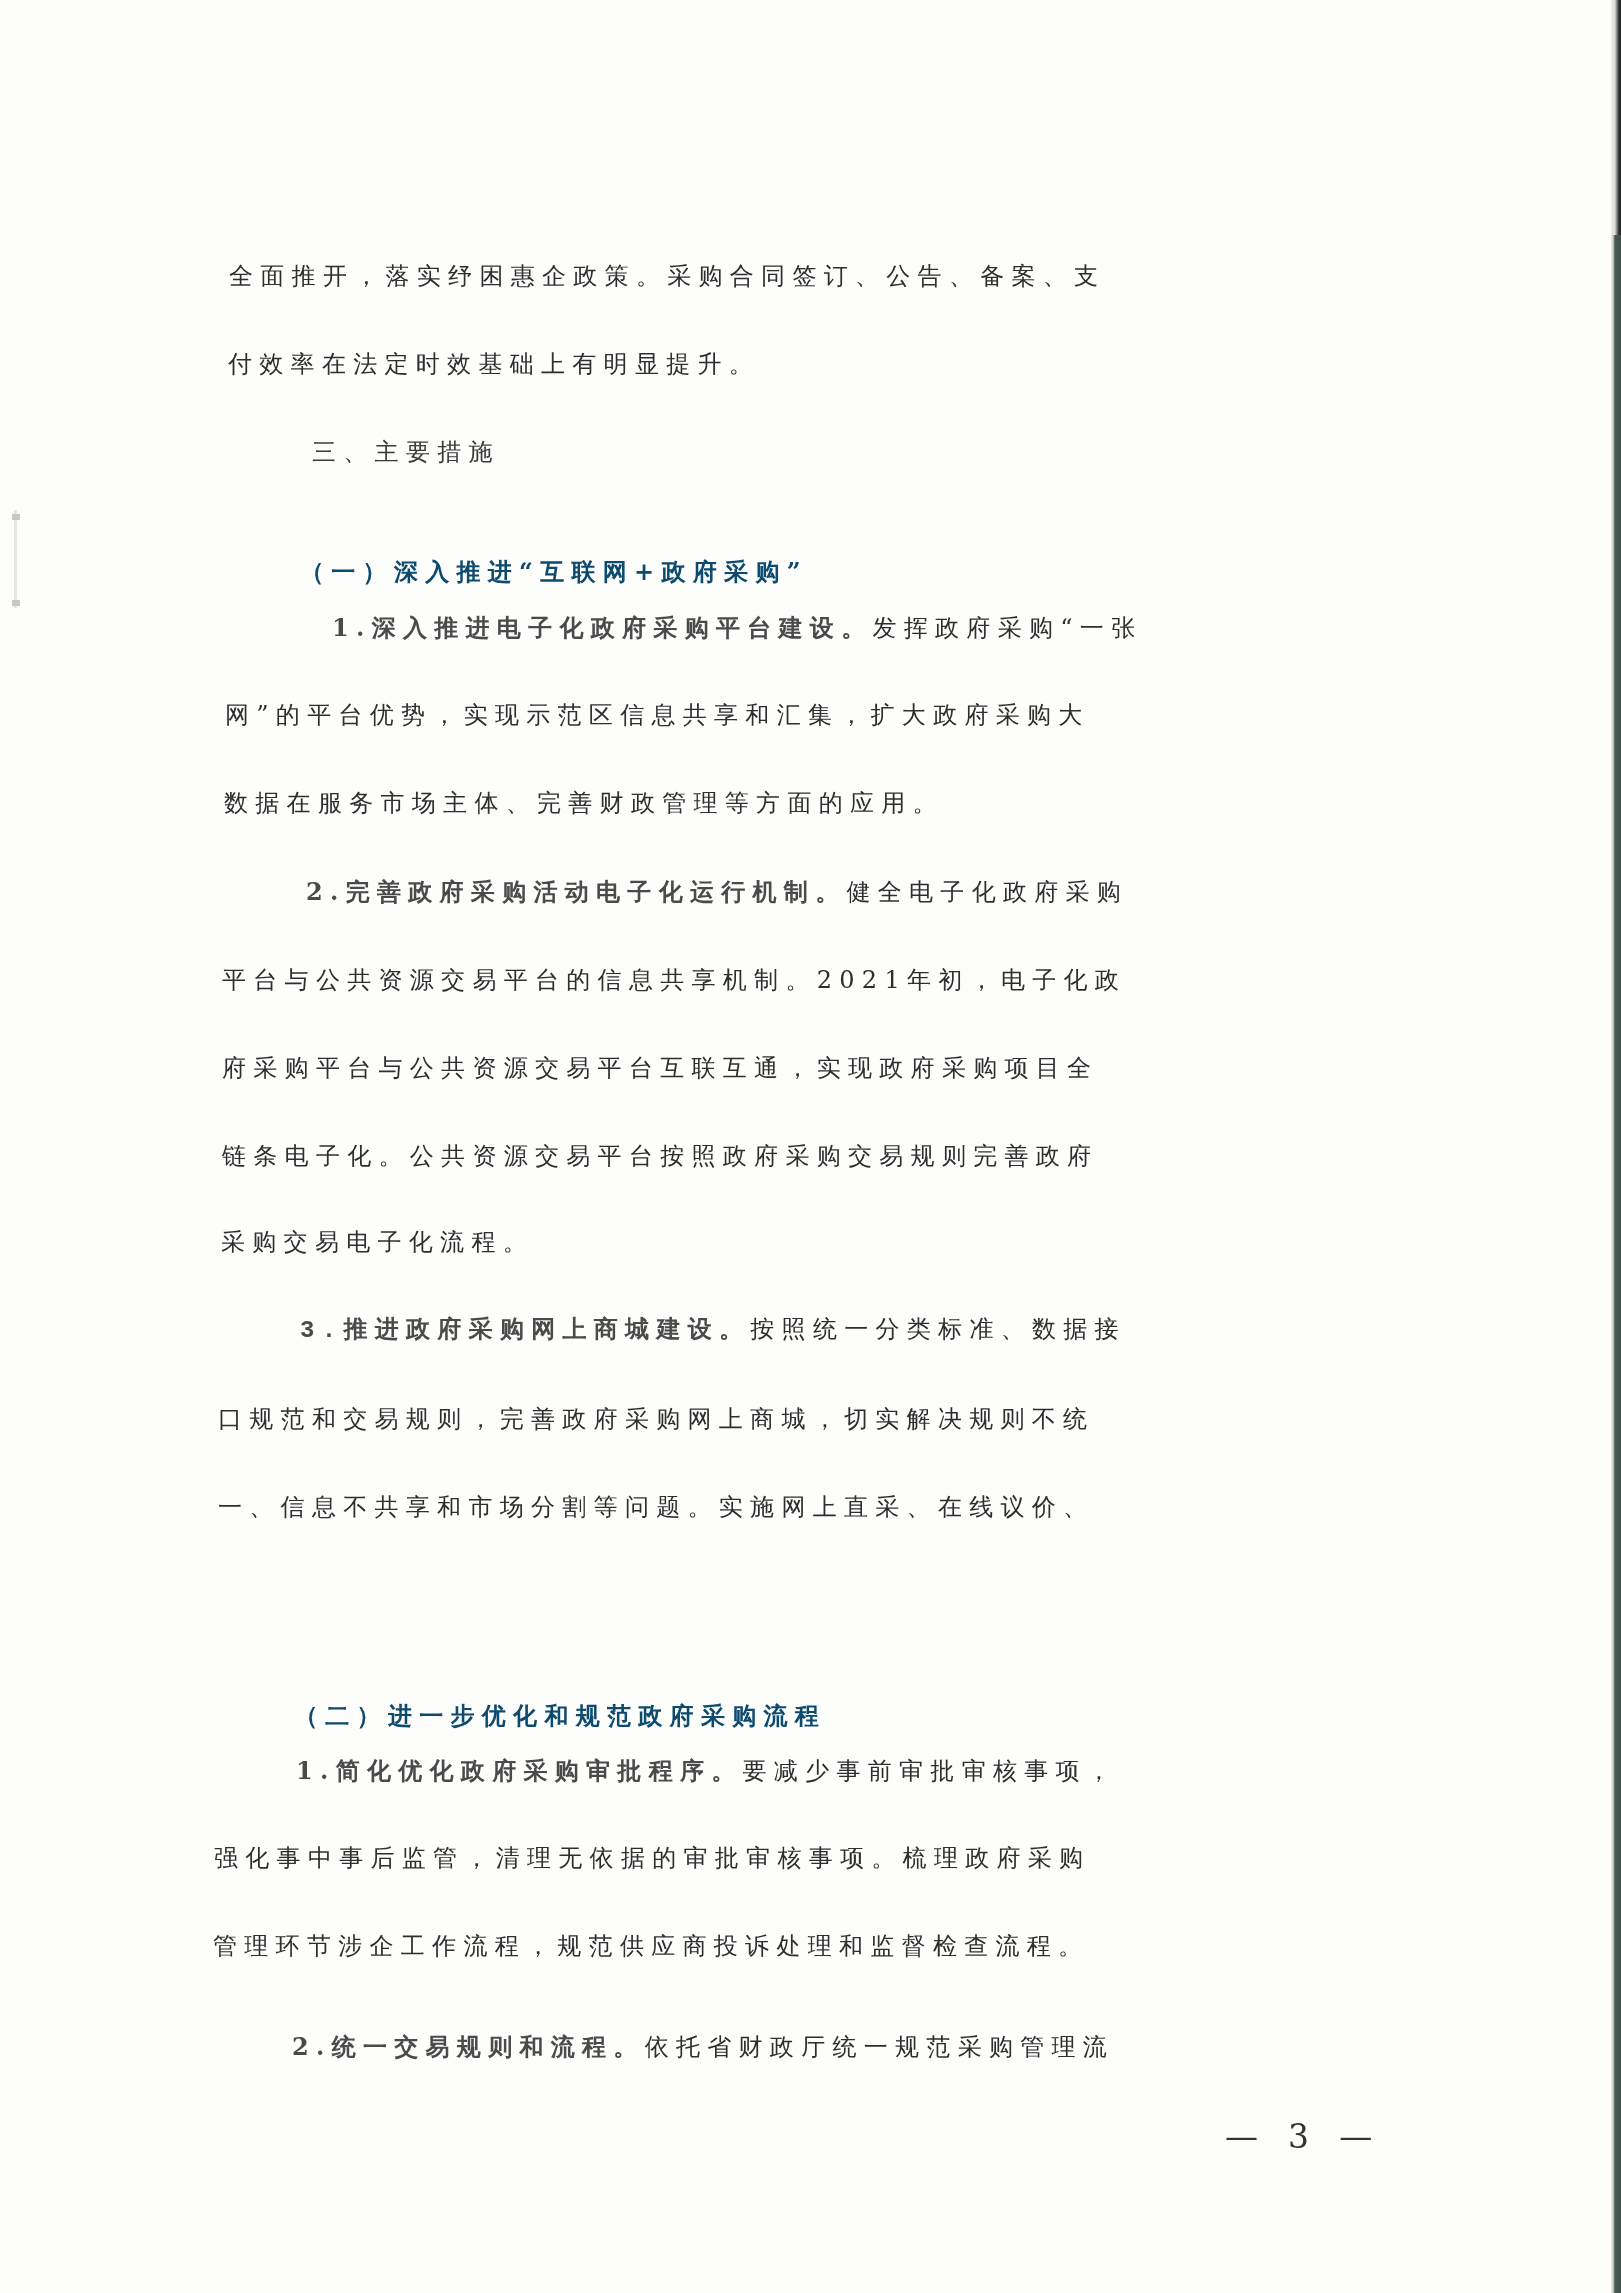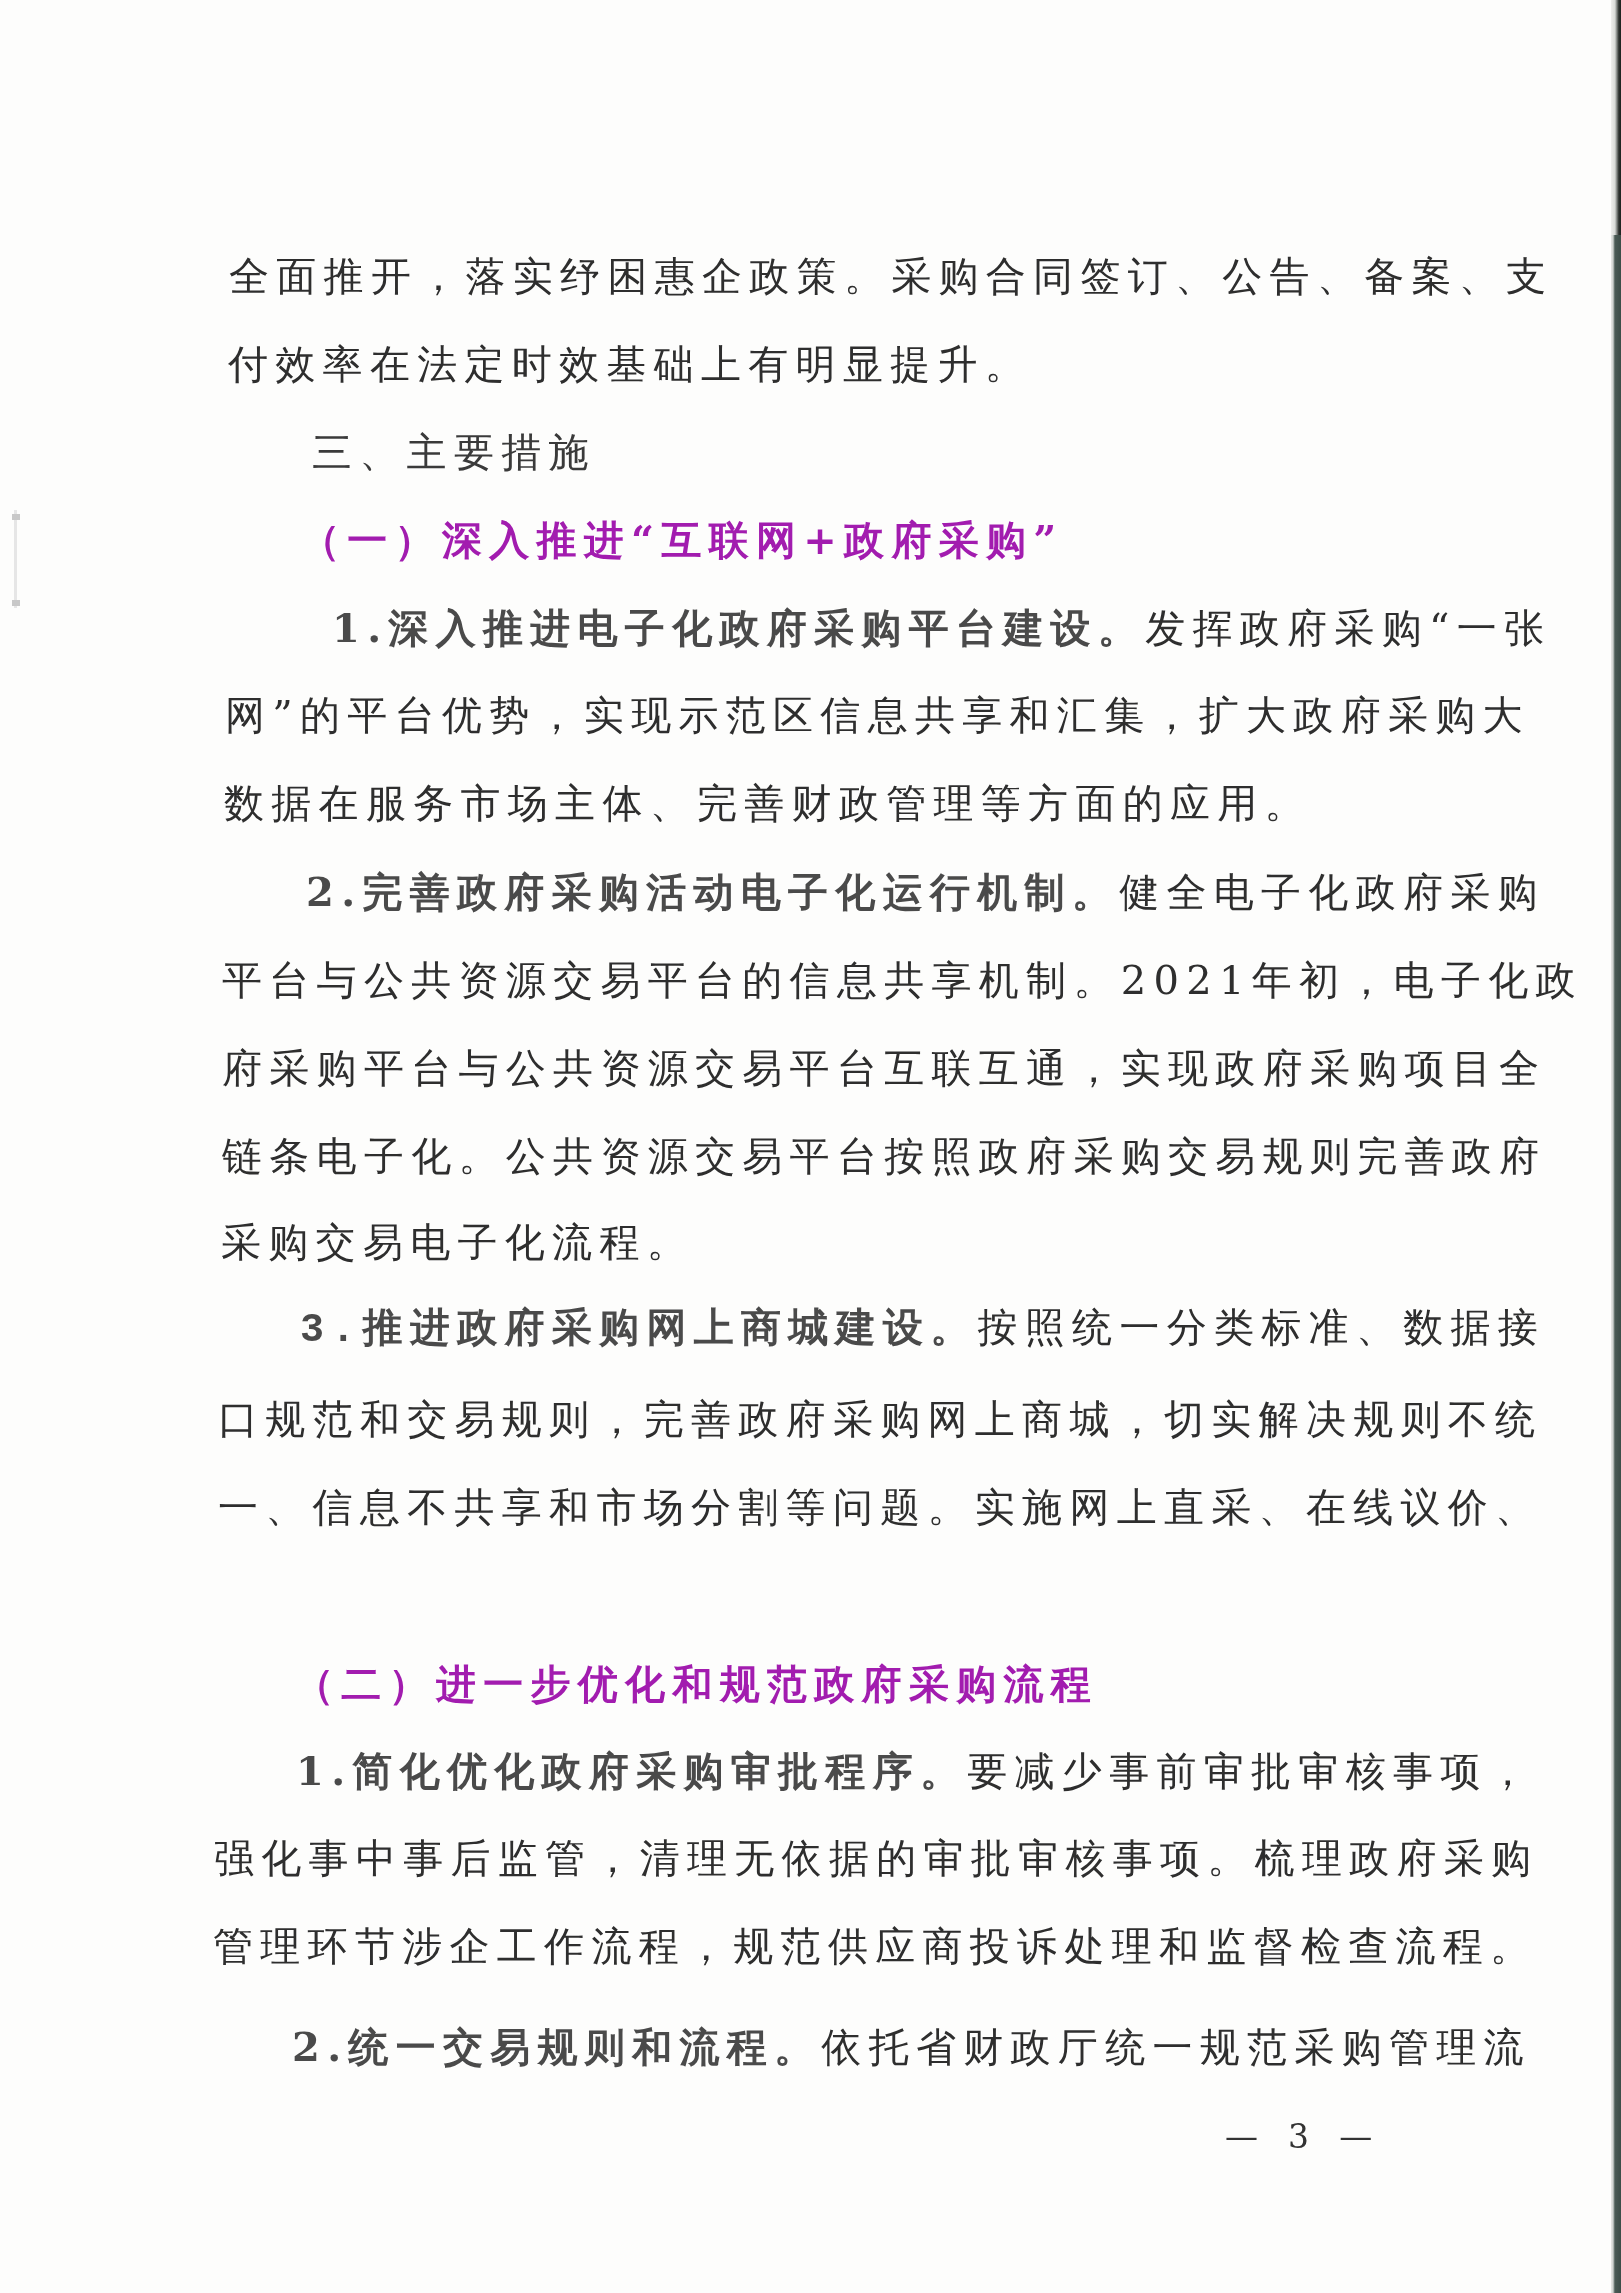--- a/index.html
+++ b/index.html
@@ -48,38 +48,39 @@
     }
     .left-mark-tick {
       position: absolute;
       width: 7.8px;
       height: 5.9px;
       background: #c8c8c8;
     }
     .line {
       position: absolute;
       white-space: nowrap;
-      font-size: 40px;
+      font-size: 24px;
       line-height: 43px;
       letter-spacing: 7.3px;
       color: #2e2e2e;
     }
     .line .b {
       font-weight: bold;
       color: #4a4a4a;
       letter-spacing: 7.3px;
     }
     .heading {
       font-family: "DejaVu Sans", "Liberation Sans", sans-serif;
       font-weight: normal;
       color: #3a3a3a;
     }
     .subheading {
       font-weight: bold;
-      color: #a21caf;
+      color: #0c4a6e;
+      margin-top: 32px;
     }
     .page-number {
       position: absolute;
       left: 1225px;
       top: 2117px;
       font-size: 33px;
       line-height: 39px;
       letter-spacing: 9.8px;
       color: #333333;
       white-space: nowrap;

